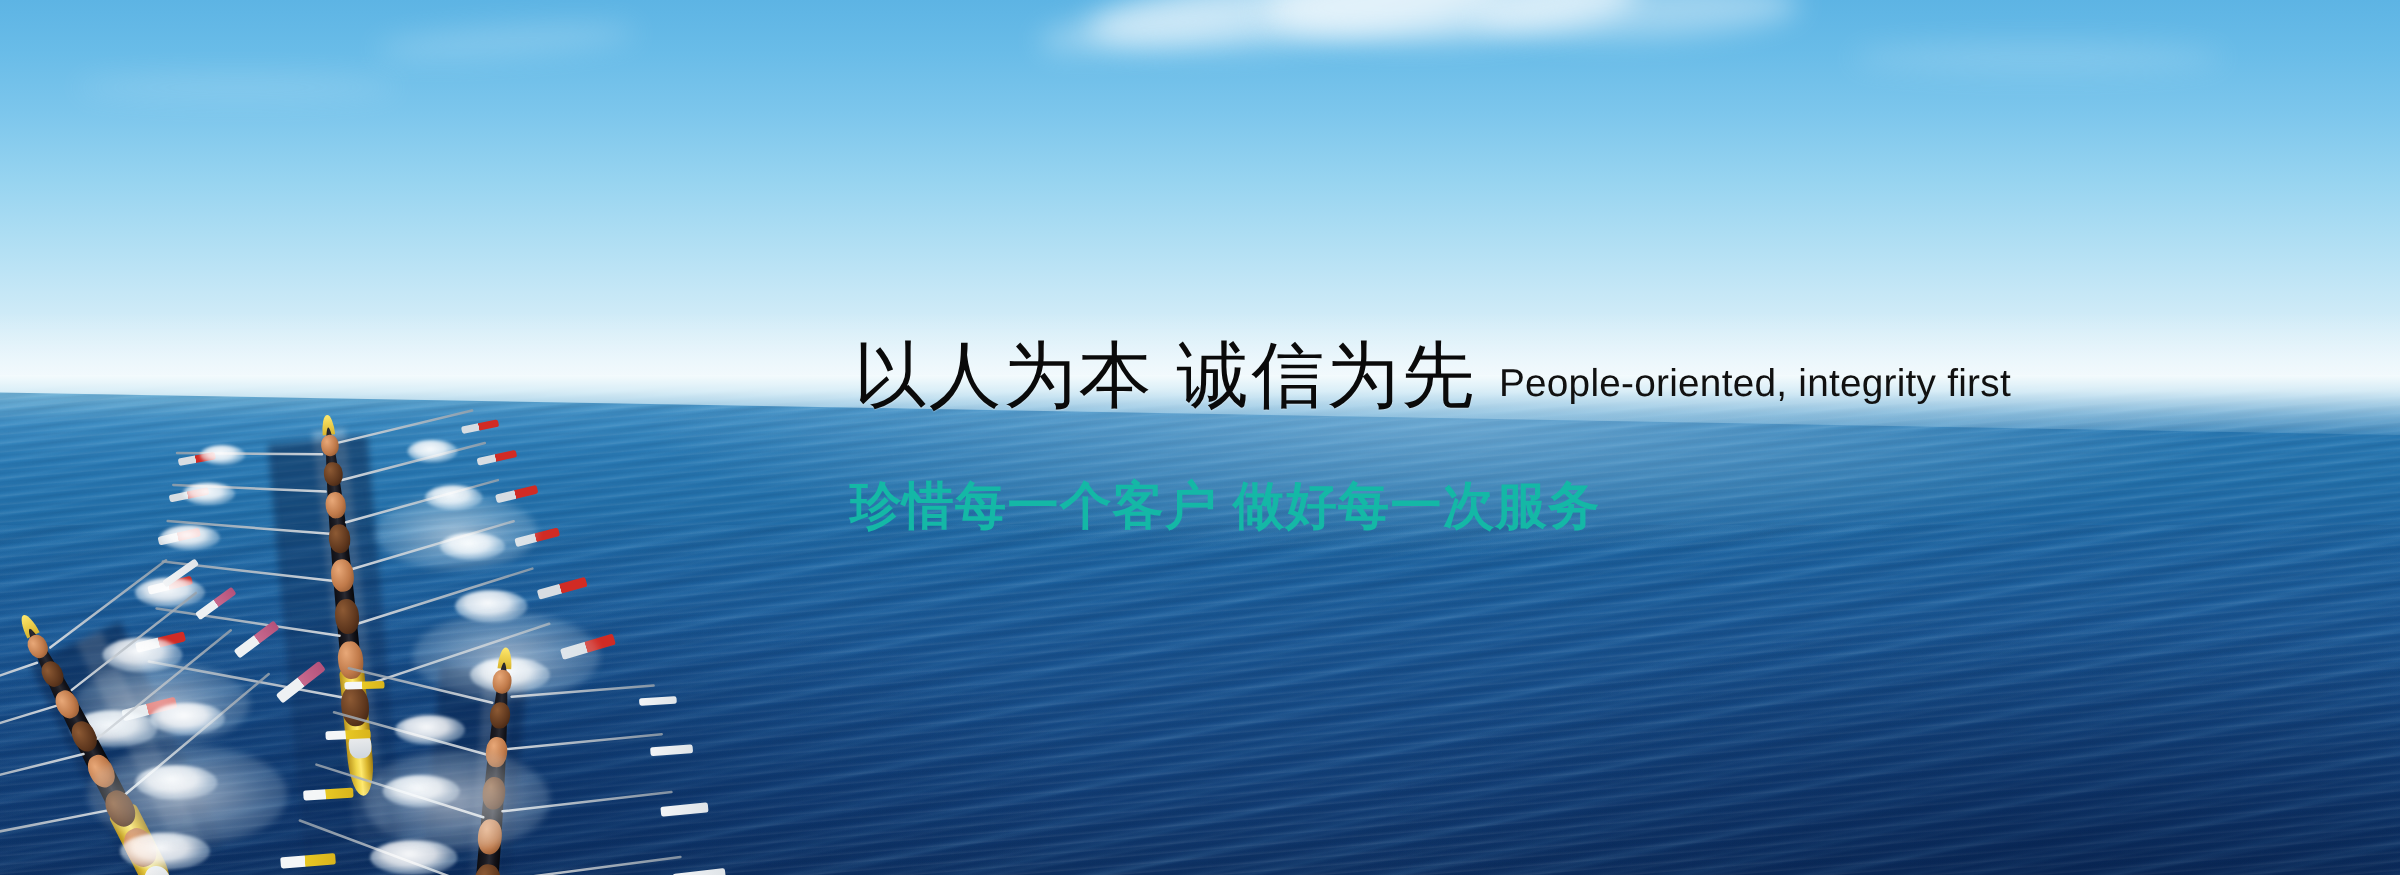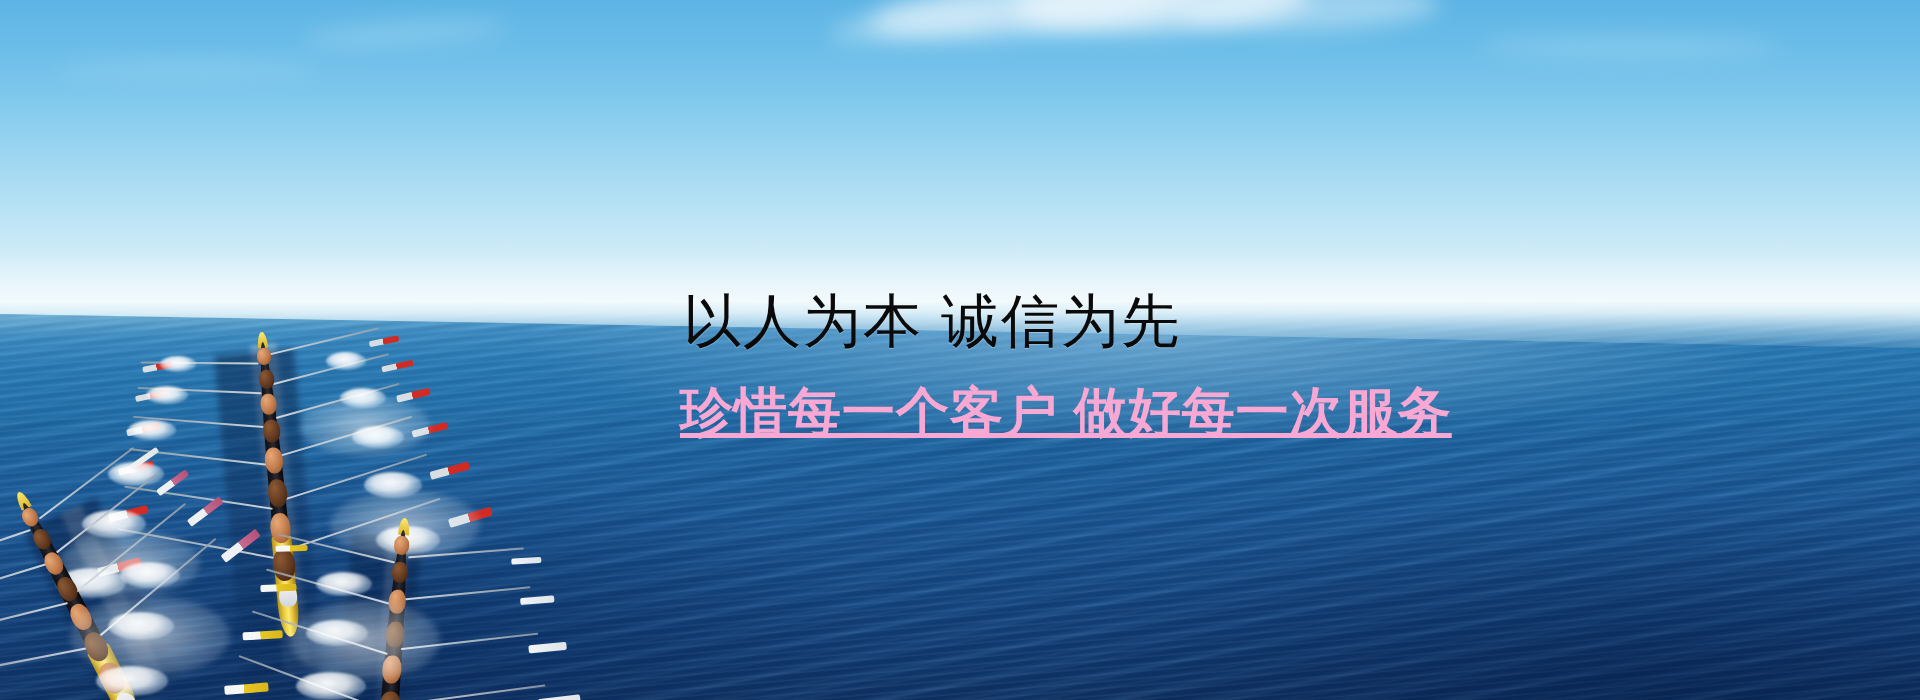--- a/index.html
+++ b/index.html
@@ -226,42 +226,40 @@
     pointer-events: auto;
   }
   .headline {
     font-size: 58px;
     font-weight: 500;
     letter-spacing: 2px;
     color: #0a0a0a;
     line-height: 1;
     white-space: nowrap;
     text-shadow: 0 1px 1px rgba(255,255,255,.30);
-    margin-top: 20px;
   }
   .headline-en {
     margin-left: 18px;
     font-size: 31px;
     font-weight: 400;
     color: #111;
     letter-spacing: .2px;
     white-space: nowrap;
     position: relative;
     top: -3px;
   }
   .subline {
     position: absolute;
     left: 680px; top: 377px;
-    font-size: 53px;
+    font-size: 41px;
     font-weight: 700;
     letter-spacing: 1px;
-    color: #f9a8d4;
+    color: #14b8a6;
     white-space: nowrap;
     pointer-events: auto;
-    text-decoration: underline;
   }
   .subline-en {
     position: absolute;
     left: 684px; top: 425px;
     font-size: 31px;
     font-weight: 400;
     letter-spacing: .2px;
     color: #0d0d0d;
     white-space: nowrap;
     pointer-events: auto;
@@ -424,19 +422,20 @@
     <div class="splash" style="left:316px; top:272px; width:56px; height:24px;"></div>
     <div class="splash" style="left:306px; top:320px; width:62px; height:26px;"></div>
     <div class="splash" style="left:296px; top:372px; width:70px; height:28px;"></div>
     <div class="foam" style="left:290px; top:300px; width:150px; height:80px;"></div>
   </div>
 
   <div class="text-block">
 
     <div class="headline-row">
       <div class="headline">以人为本 诚信为先</div>
+      <div class="headline-en">People-oriented, integrity first</div>
     </div>
 
     <div class="subline">珍惜每一个客户  做好每一次服务</div>
 
   </div>
 
 </div>
 
 </body></html>

